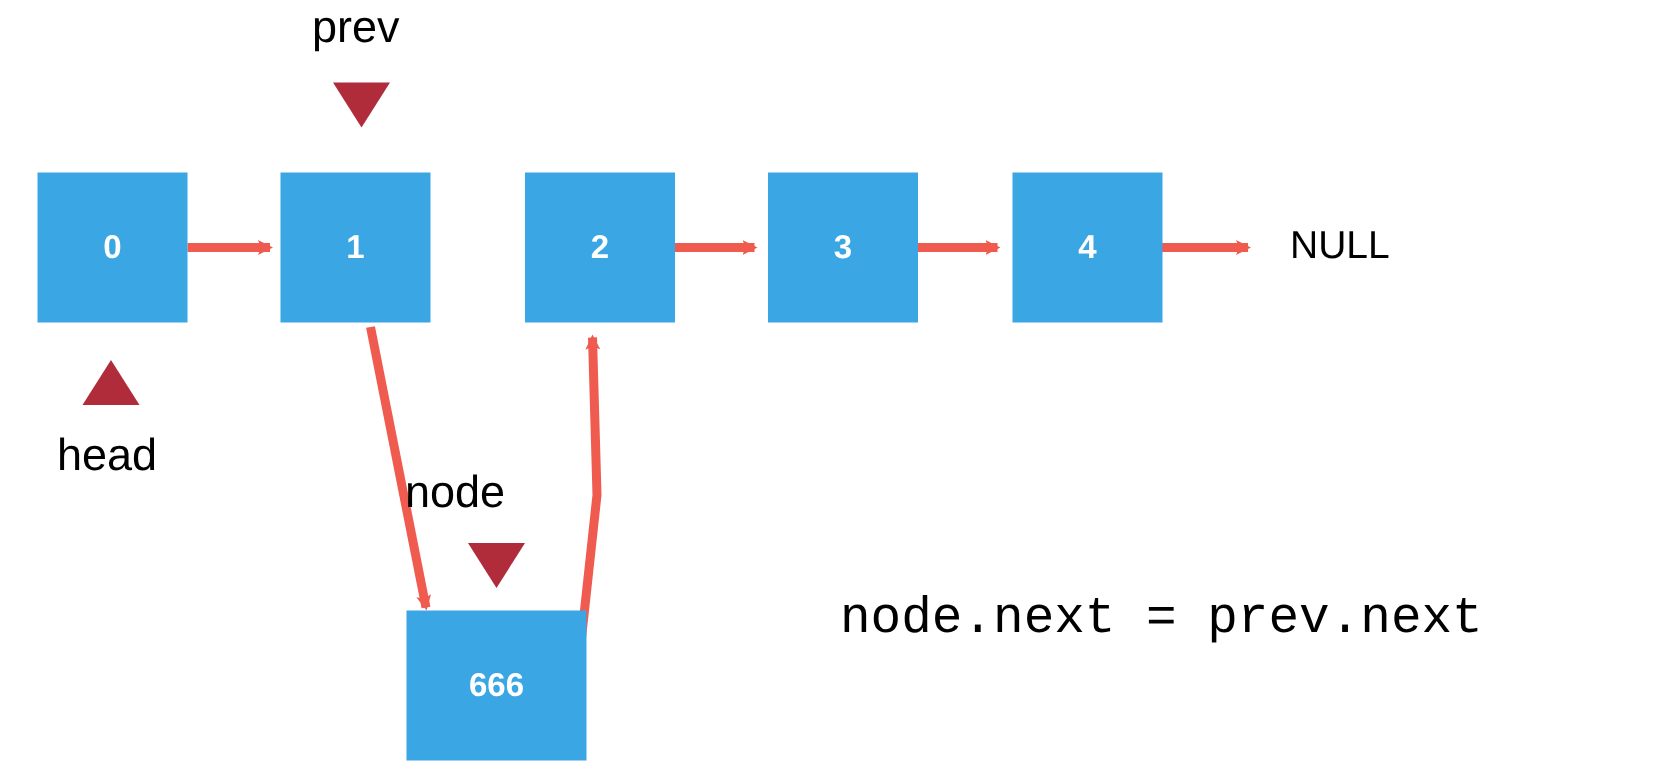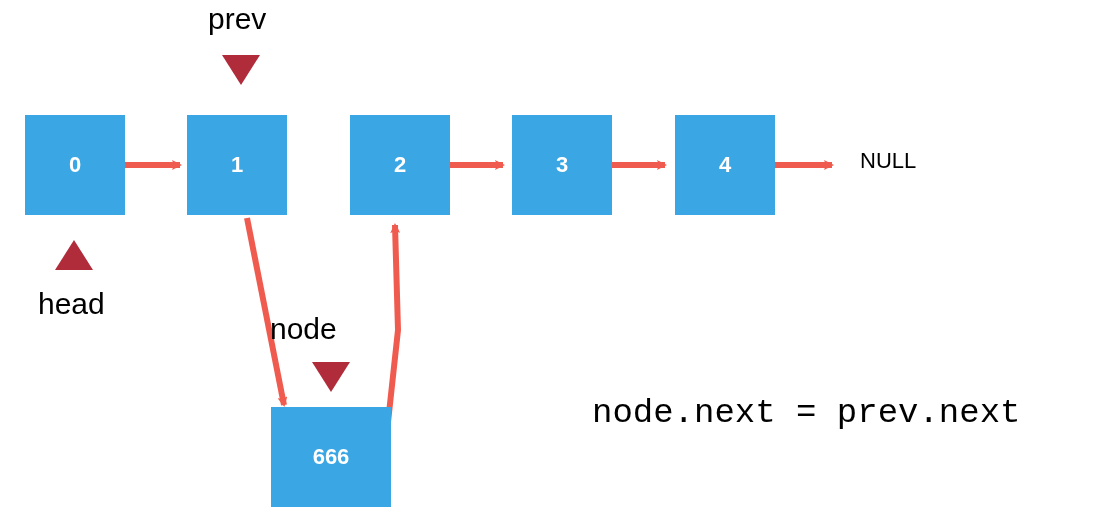--- a/index.html
+++ b/index.html
@@ -49,21 +49,21 @@
   .tri-up {
     position: absolute;
     width: 0;
     height: 0;
     border-left: 19px solid transparent;
     border-right: 19px solid transparent;
     border-bottom: 30px solid #B02C3B;
   }
   .null-label {
     position: absolute;
-    font-size: 22px;
+    font-size: 26px;
     color: #000;
     font-family: -apple-system, "Helvetica Neue", Arial, sans-serif;
   }
   .code {
     position: absolute;
     font-family: "Courier New", ui-monospace, monospace;
     font-size: 34px;
     color: #000;
     white-space: pre;
   }
@@ -125,15 +125,15 @@
   <span class="tri-up" style="left:55px; top:240px;"></span>
   <span class="label" style="left:270px; top:312px;">node</span>
 
   <span class="label" style="left:38px; top:287px;">head</span>
   <span class="tri-down" style="left:312px; top:362px;"></span>
 
   <div class="node node-wide" style="left:271px; top:407px;">
     <span>666</span>
   </div>
 
-  <span class="code" style="left:560px; top:394px;margin-left:32px;">node.next = prev.next</span>
+  <span class="code" style="left:560px; top:394px;">node.next = prev.next</span>
 
 </div>
 
 </body></html>

